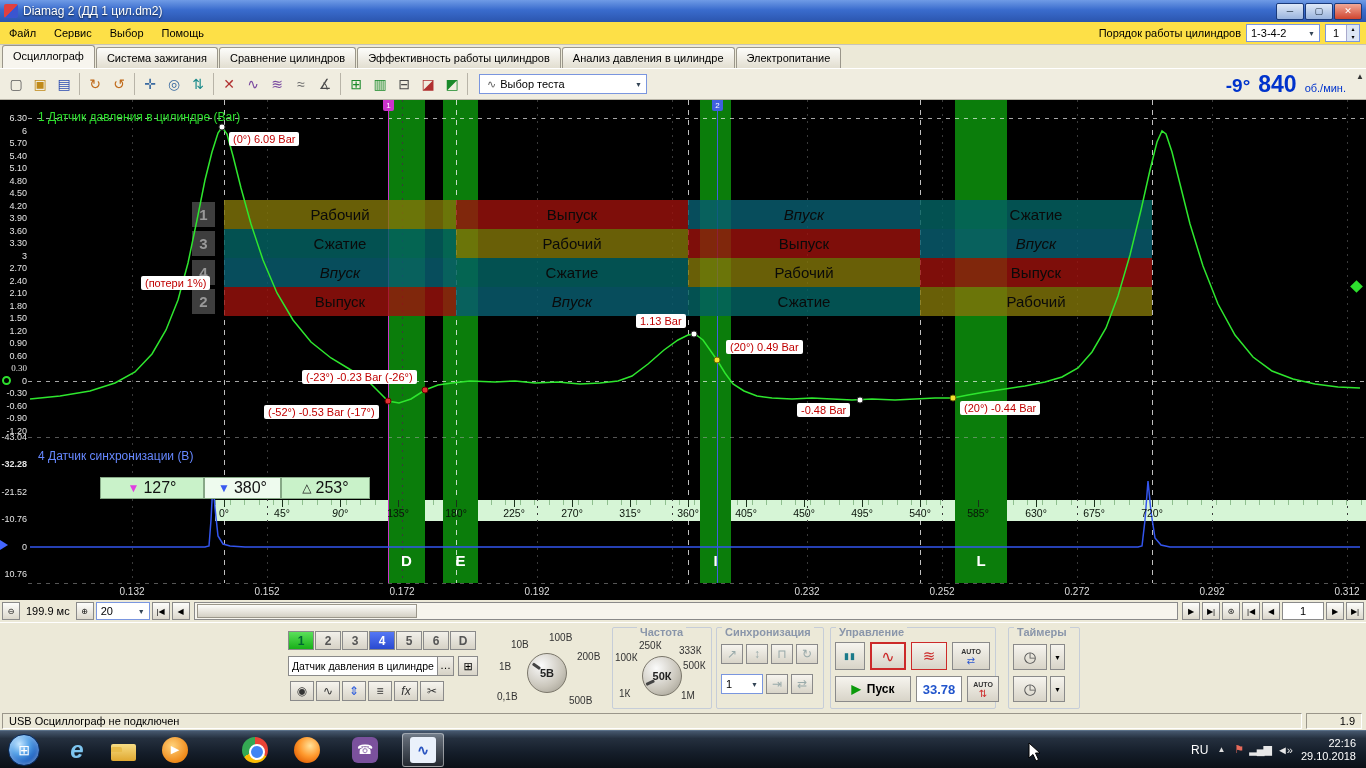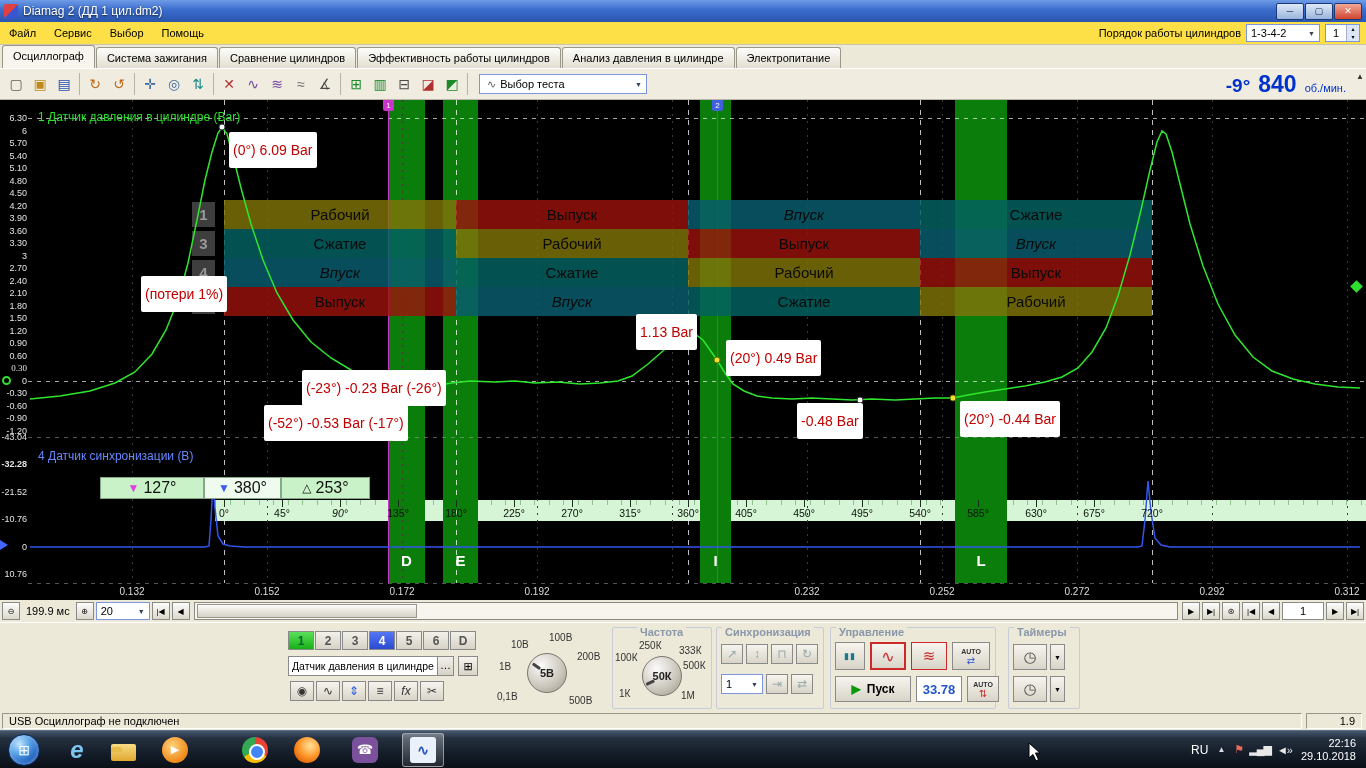--- a/index.html
+++ b/index.html
@@ -61,21 +61,21 @@
 .deglab{position:absolute;top:407px;width:40px;text-align:center;color:#0a140a;font-size:10.5px;z-index:6;}
 .cursorline{position:absolute;top:0;height:483px;width:1px;z-index:3;}
 .cursorflag{position:absolute;top:0;width:11px;height:11px;color:#fff;font-size:8px;text-align:center;line-height:11px;z-index:7;border-radius:0 0 2px 2px;}
 .ylab{position:absolute;left:0;width:27px;text-align:right;color:#e4e4e4;font-size:9px;z-index:6;}
 .cyl-chip{position:absolute;left:192px;width:23px;height:25px;background:#3e3e3e;color:#999;font-size:15px;font-weight:bold;text-align:center;line-height:25px;z-index:4;}
 .phase-cell{position:absolute;height:29px;z-index:4;color:#0a0a0a;font-size:15px;display:flex;align-items:center;justify-content:center;}
 .ph-work{background:rgba(128,116,8,.82);}
 .ph-exh{background:rgba(158,18,12,.80);}
 .ph-int{background:rgba(8,92,110,.84);font-style:italic;}
 .ph-comp{background:rgba(4,96,96,.84);}
-.ann{position:absolute;background:#fff;color:#c00000;font-size:14px;padding:10px 4px;z-index:7;white-space:nowrap;border-radius:2px;}
+.ann{position:absolute;background:#fff;color:#c00000;font-size:11px;padding:1px 4px;z-index:7;white-space:nowrap;border-radius:2px;}
 .ch-label{position:absolute;z-index:6;font-size:12px;}
 #ch1lab{left:38px;top:10px;color:#2ee02e;}
 #ch4lab{left:38px;top:349px;color:#6688ff;}
 .measure-box{position:absolute;top:377px;height:22px;z-index:7;border:1px solid #86a886;display:flex;align-items:center;justify-content:center;gap:4px;font-size:16px;color:#111;}
 .funnel{font-size:12px;}
 .tlab{position:absolute;top:486px;width:44px;text-align:center;color:#ddd;font-size:10px;z-index:6;}
 #curves{position:absolute;left:0;top:0;z-index:5;}
 .mk-circle{position:absolute;left:2px;top:276px;width:9px;height:9px;border:2px solid #2ee02e;border-radius:50%;z-index:6;}
 .mk-diamond{position:absolute;left:1352px;top:182px;width:9px;height:9px;background:#2ee02e;transform:rotate(45deg);z-index:6;}
 .mk-tri{position:absolute;left:0;top:440px;width:0;height:0;border-left:8px solid #4466ff;border-top:5px solid transparent;border-bottom:5px solid transparent;z-index:6;}

